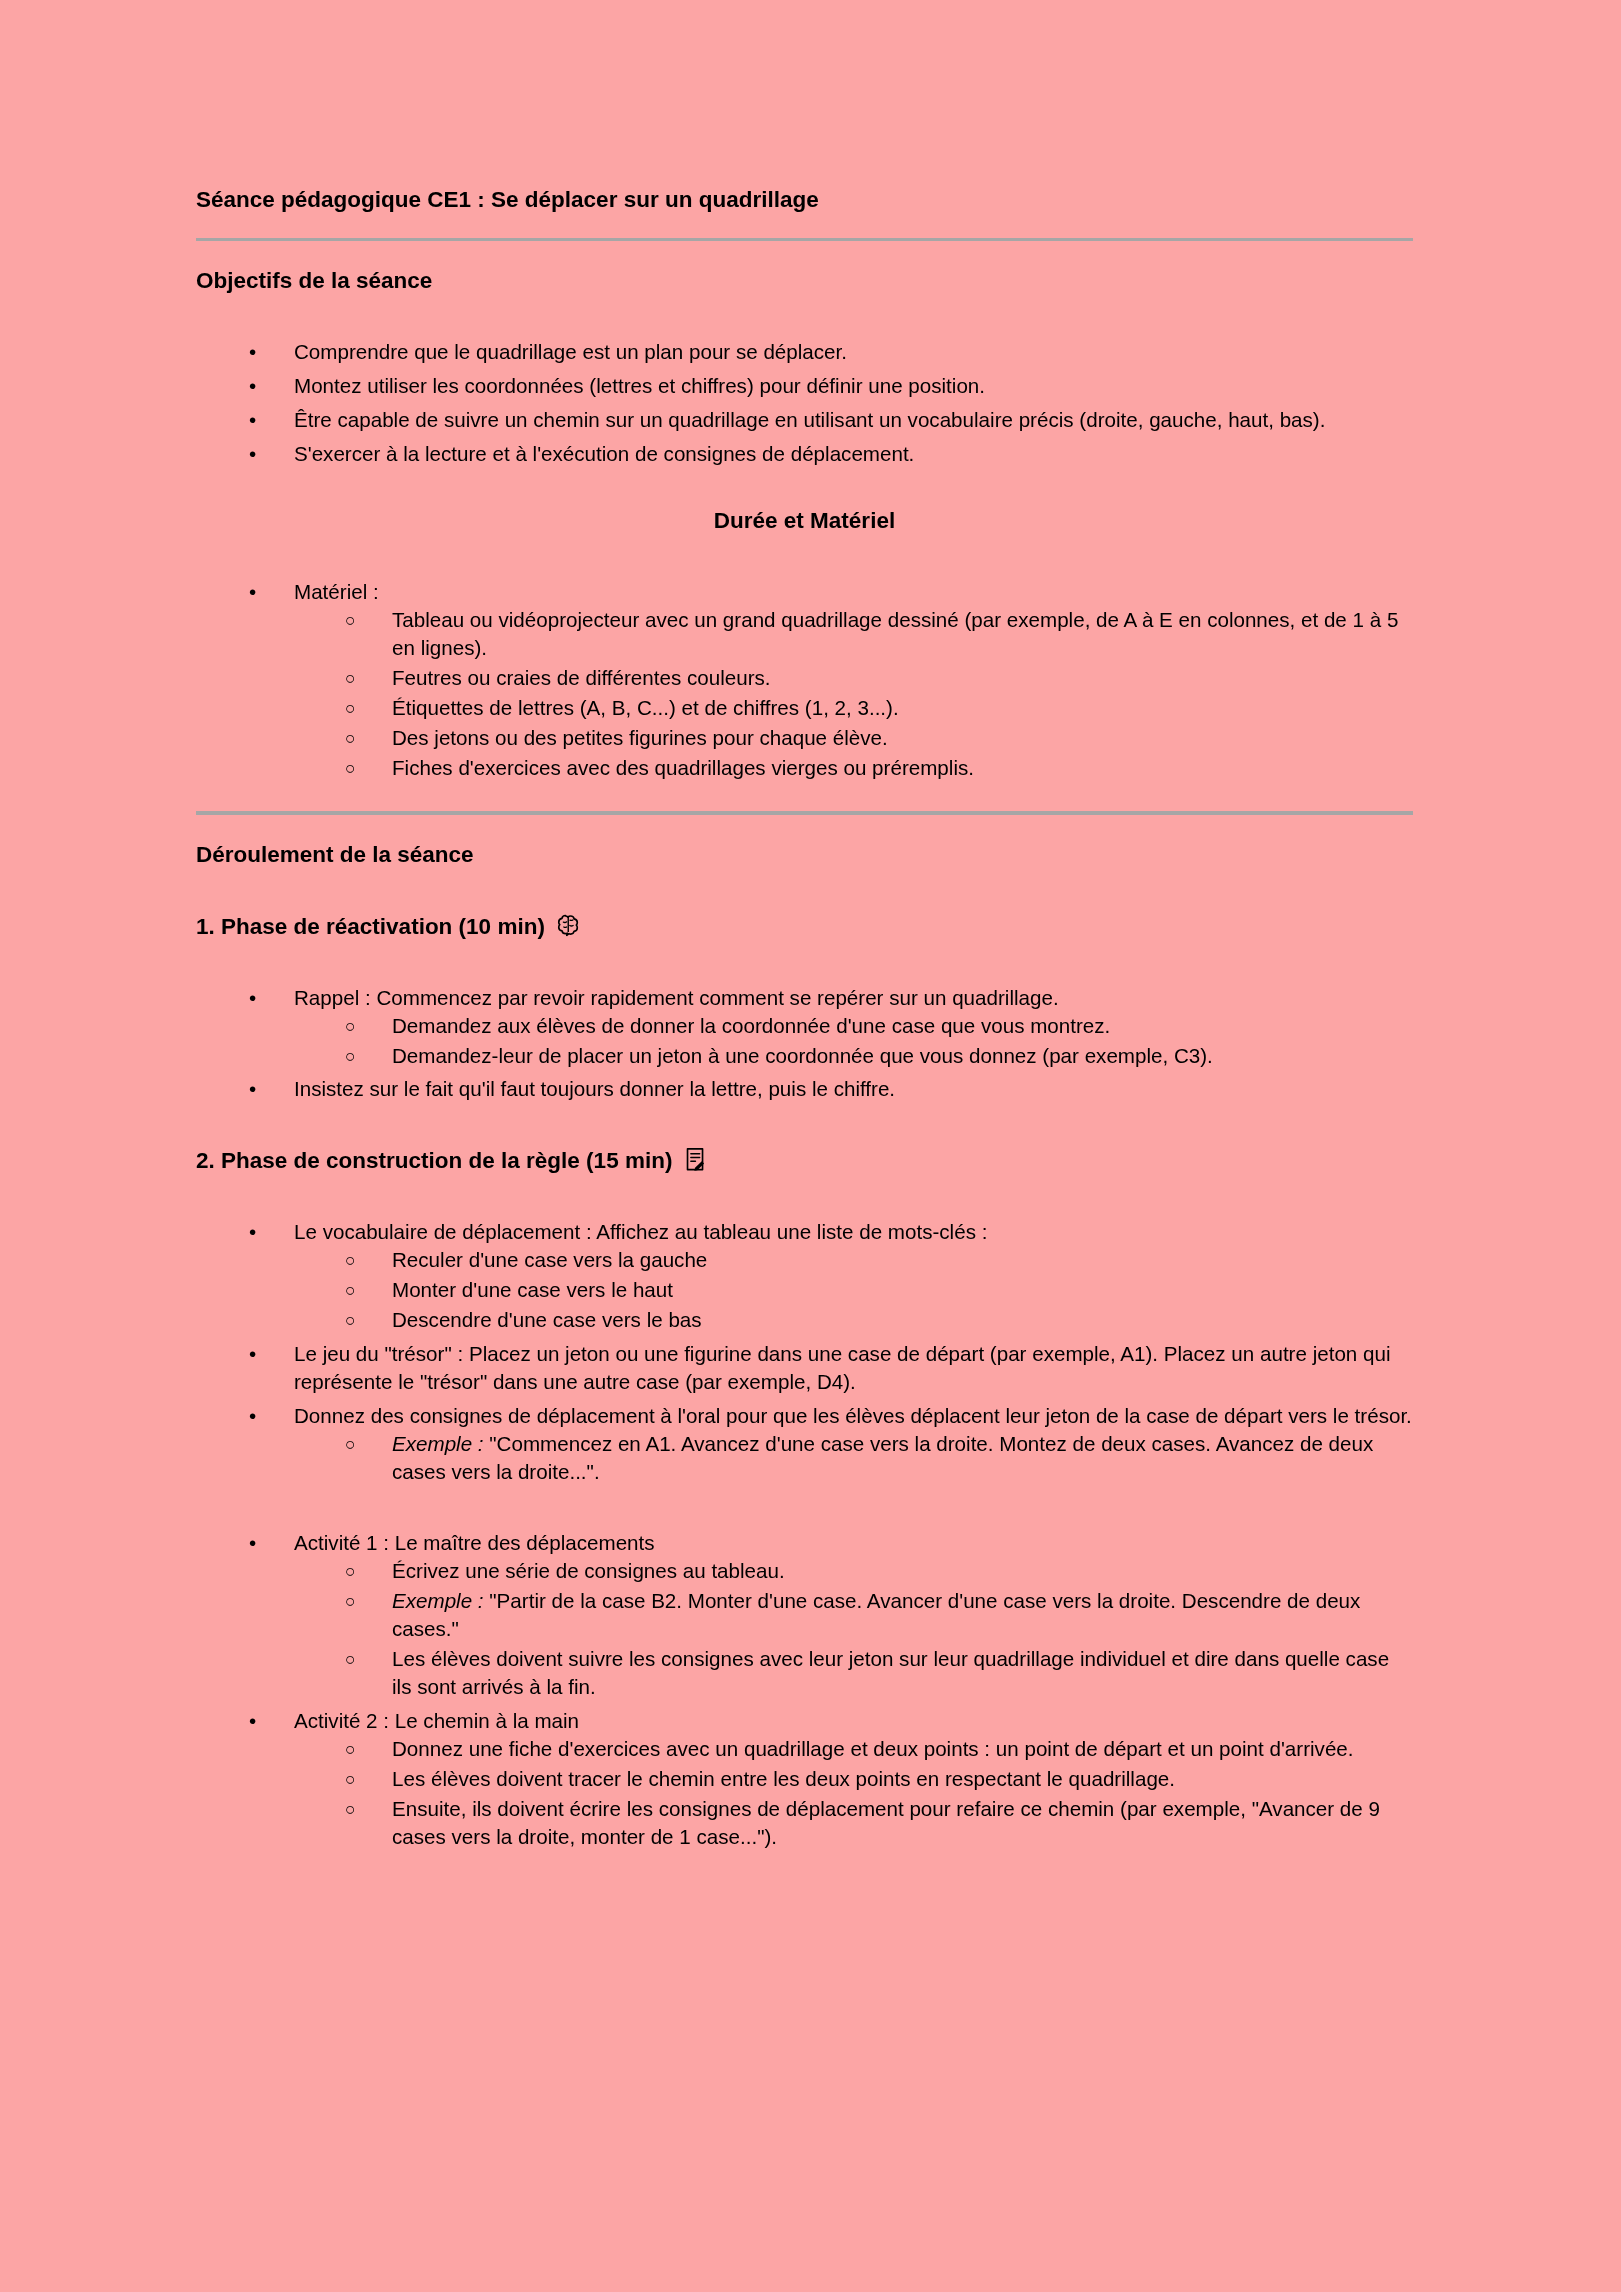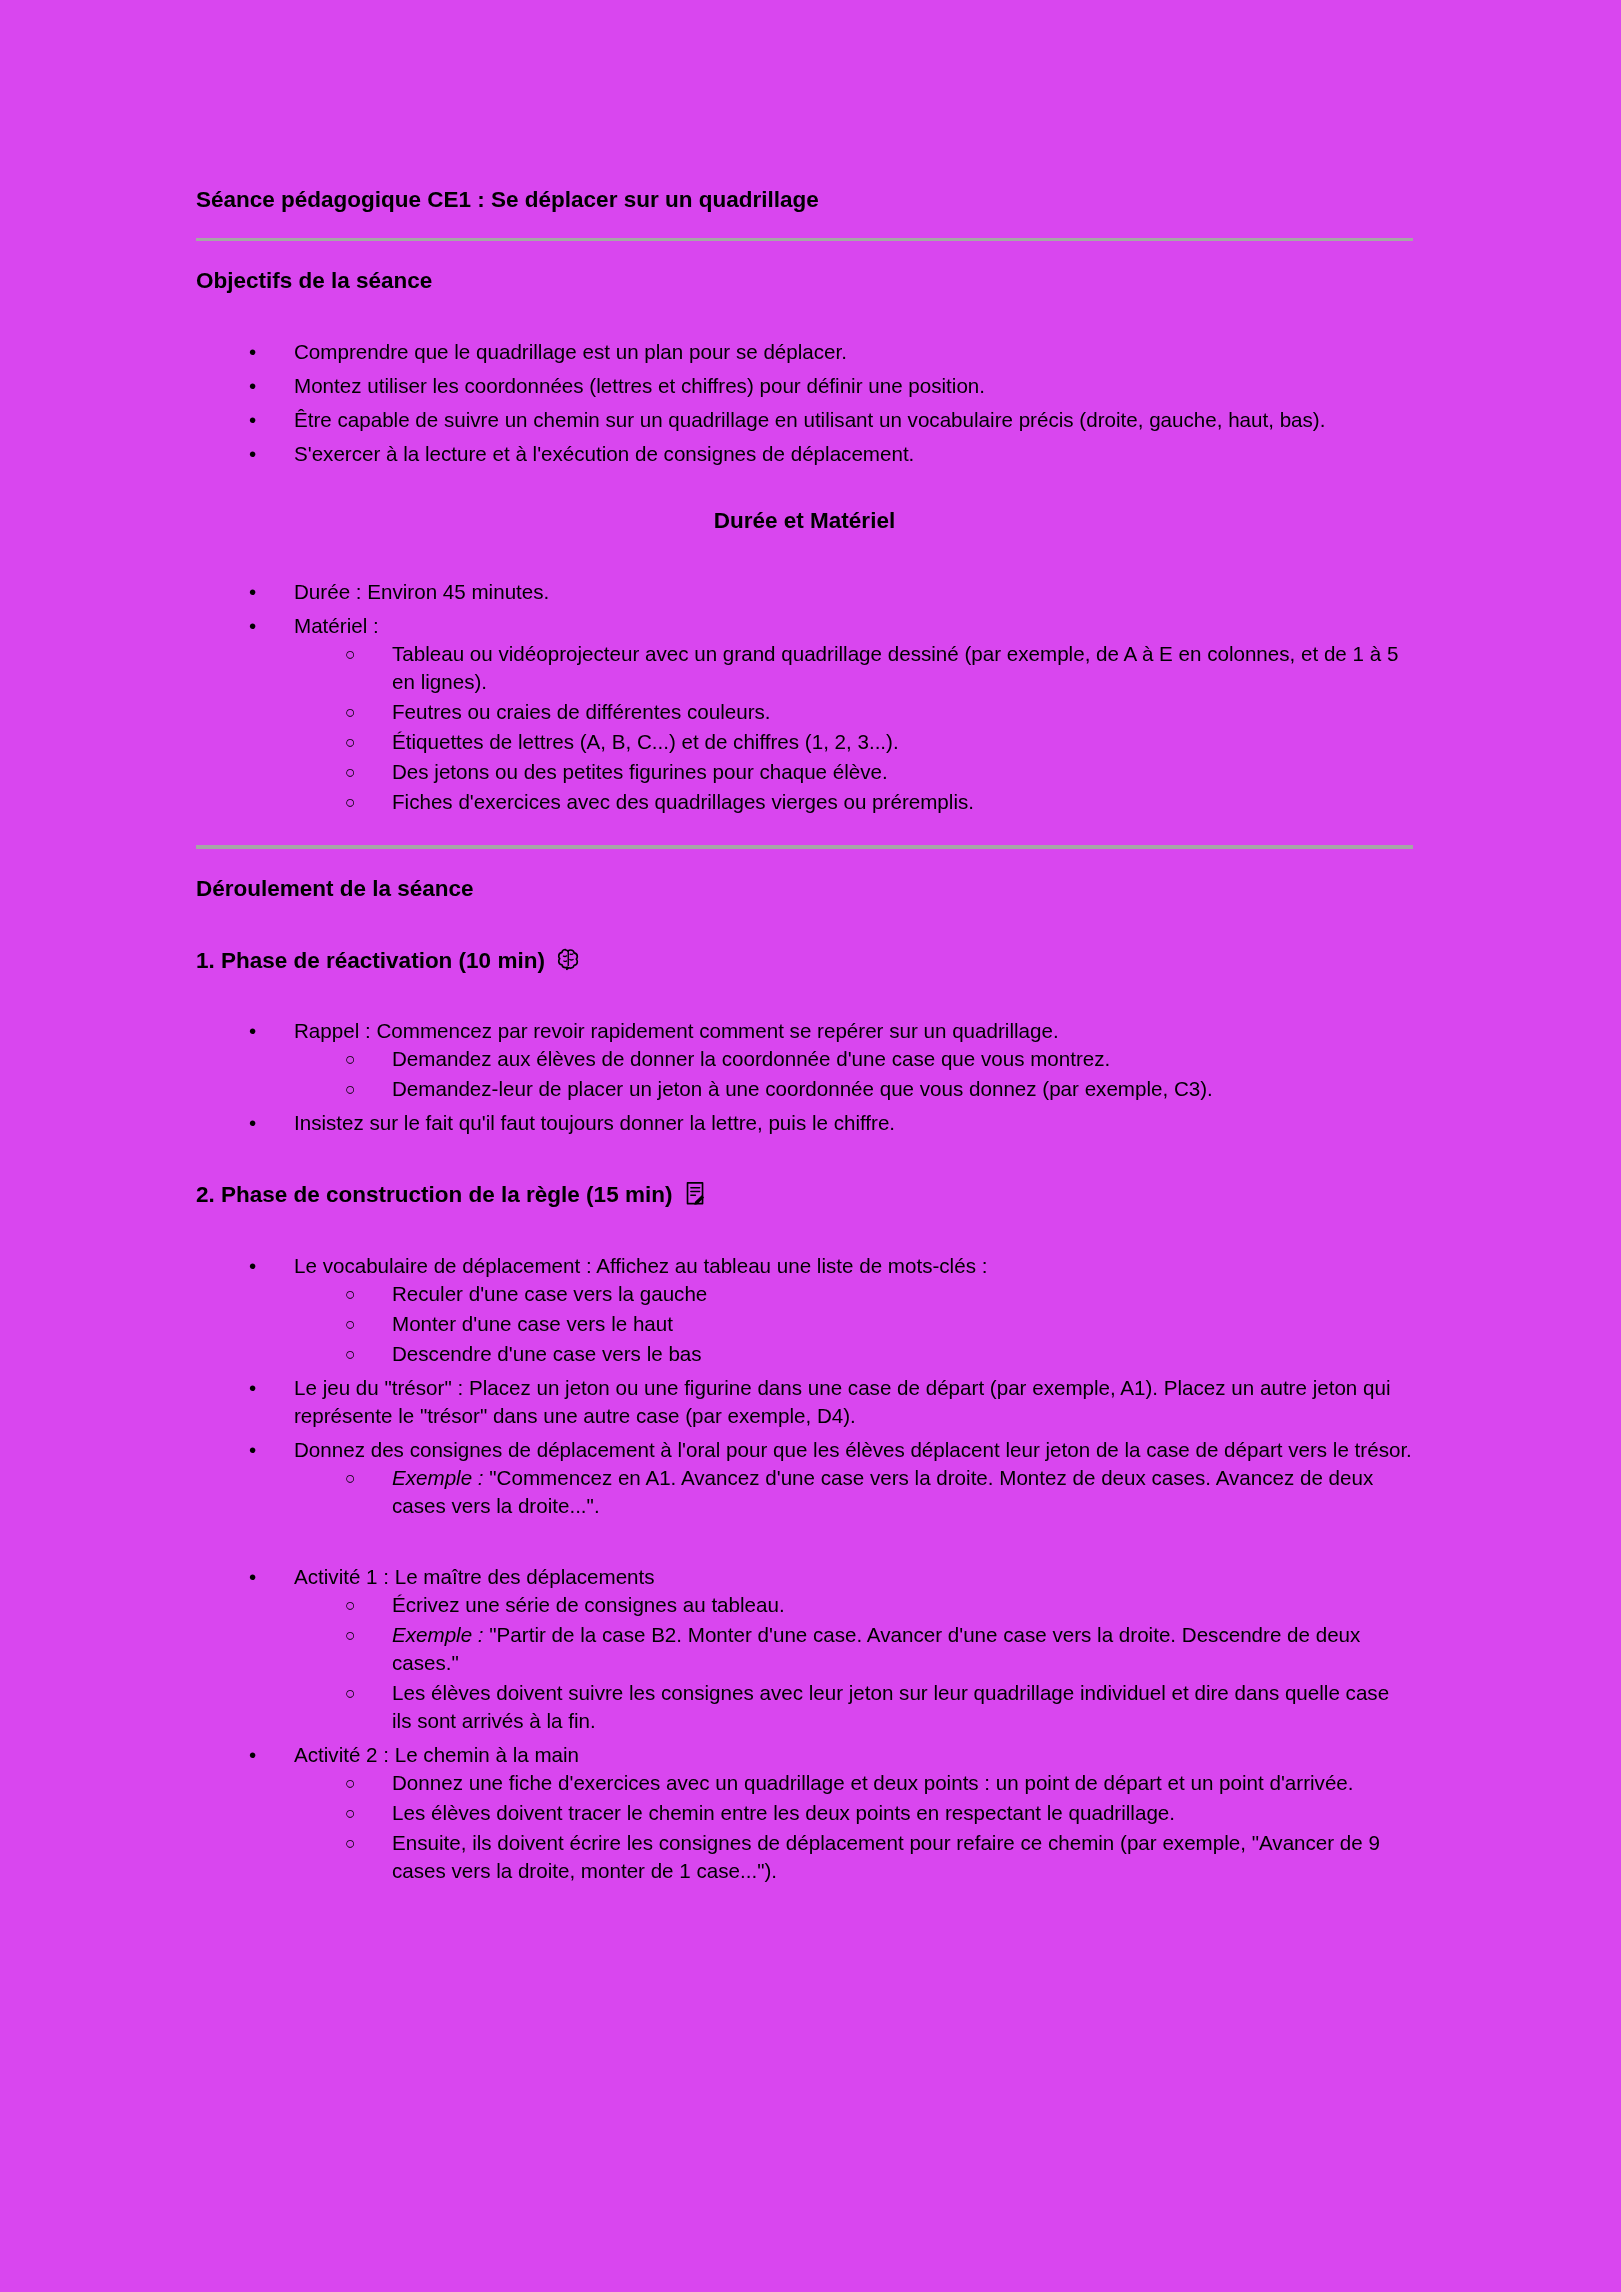--- a/index.html
+++ b/index.html
@@ -2,21 +2,21 @@
 <html lang="fr"><head>
 <meta charset="utf-8">
 <style>
   html, body { margin: 0; padding: 0; background: #ffffff; }
   .page {
     position: relative;
     width: 1621px;
     height: 2293px;
     box-sizing: border-box;
     padding: 186px 208px 0 196px;
-    background: #d946ef;
+    background: #fca5a5;
     color: #000000;
     font-family: "Liberation Sans", "DejaVu Sans", sans-serif;
     font-size: 20.6px;
     line-height: 28px;
     overflow: hidden;
   }
   h1, h2, h3 {
     margin: 0;
     font-size: 22.5px;
     line-height: 28px;
@@ -78,21 +78,20 @@
   <ul class="l1 mt44">
     <li><b>Comprendre</b><span> que le quadrillage est un plan pour se déplacer.</span></li>
     <li><b>Montez</b><span> utiliser les coordonnées (lettres et chiffres) pour définir une position.</span></li>
     <li><b>Être capable</b><span> de suivre un chemin sur un quadrillage en utilisant un vocabulaire précis (droite, gauche, haut, bas).</span></li>
     <li><b>S'exercer</b><span> à la lecture et à l'exécution de consignes de déplacement.</span></li>
   </ul>
 
   <h2 class="mt40">Durée et Matériel</h2>
 
   <ul class="l1 mt44">
-    <li><b>Durée :</b><span> Environ 45 minutes.</span></li>
     <li>
       <b>Matériel :</b>
       <ul class="l2">
         <li>Tableau ou vidéoprojecteur avec un grand quadrillage dessiné (par exemple, de A à E en colonnes, et de 1 à 5 en lignes).</li>
         <li>Feutres ou craies de différentes couleurs.</li>
         <li>Étiquettes de lettres (A, B, C...) et de chiffres (1, 2, 3...).</li>
         <li>Des jetons ou des petites figurines pour chaque élève.</li>
         <li>Fiches d'exercices avec des quadrillages vierges ou préremplis.</li>
       </ul>
     </li>

